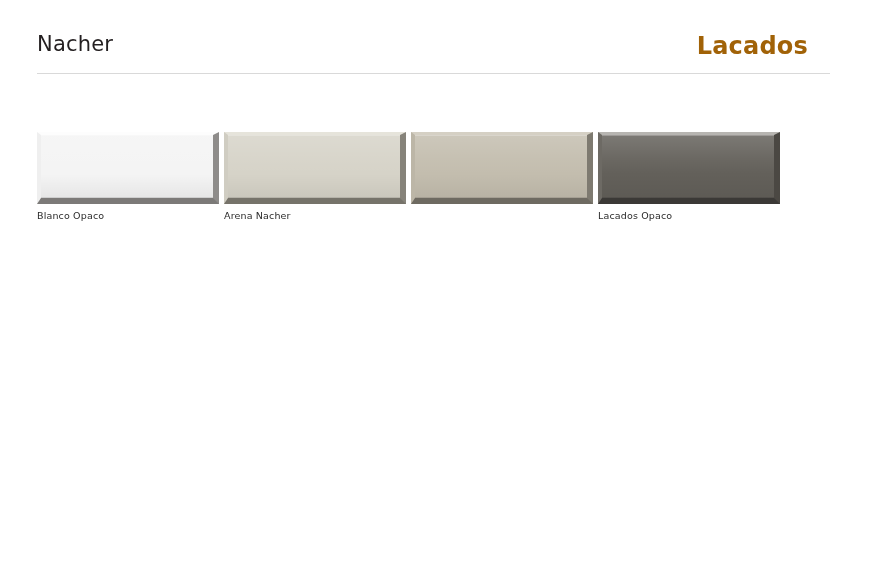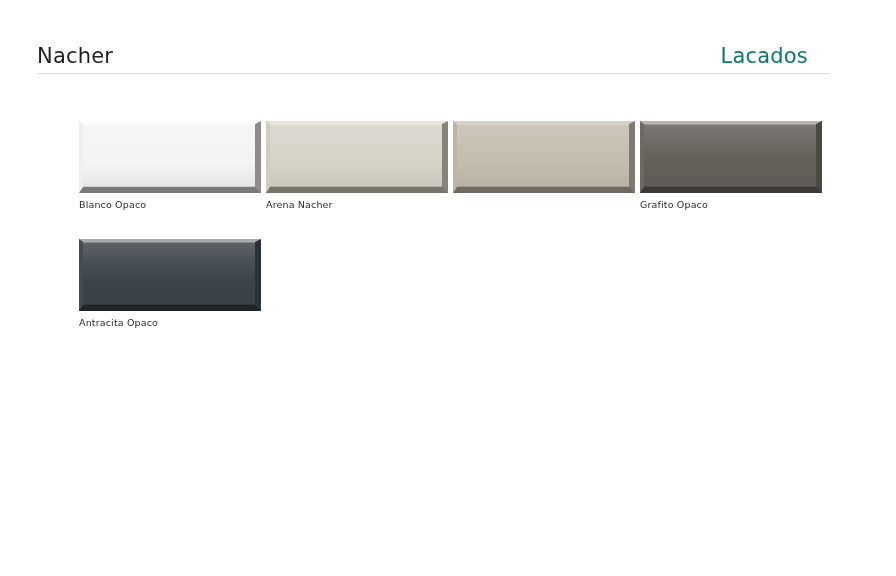--- a/index.html
+++ b/index.html
@@ -18,55 +18,53 @@
 
   
   .header {
     position: absolute;
     left: 37px;
     top: 34px;
     width: 793px;
     height: 40px;
     border-bottom: 1px solid #d9d9d9;
     display: flex;
-    align-items: flex-end;
     justify-content: space-between;
     box-sizing: border-box;
   }
   .brand {
     font-size: 21px;
     font-weight: 400;
     letter-spacing: 0.2px;
     line-height: 1;
     padding-bottom: 6px;
     color: #231f20;
     white-space: nowrap;
   }
   .collection {
-    font-size: 21px;
-    font-weight: 400;
+    font-size: 24px;
+    font-weight: 700;
     letter-spacing: 0.2px;
     line-height: 1;
     padding-bottom: 6px;
     padding-right: 22px;
-    color: #0f766e;
+    color: #a16207;
     white-space: nowrap;
   }
 
   
   .grid {
     position: absolute;
     left: 37px;
-    top: 121px;
+    top: 132px;
     width: 745px;
     display: grid;
     grid-template-columns: repeat(4, 182px);
     column-gap: 5px;
     row-gap: 28px;
-    margin-left: 42px;
   }
   .swatch-cell {
     width: 182px;
   }
   .tile {
     position: relative;
     width: 182px;
     height: 72px;
     box-sizing: border-box;
     
@@ -137,23 +135,15 @@
         <div class="tile-sheen"></div>
         <div class="tile-inner-line"></div>
       </div>
     </div>
     <div class="swatch-cell">
       <div class="tile" style="background-color: rgb(99, 96, 90); border-color: rgb(183, 181, 177) rgb(75, 72, 67) rgb(59, 57, 54) rgb(109, 106, 100);">
         <div class="tile-face" style="background-color: rgb(99, 96, 90);"></div>
         <div class="tile-sheen"></div>
         <div class="tile-inner-line"></div>
       </div>
-      <div class="swatch-label">Grafito Opaco</div>
-    </div>
-    <div class="swatch-cell">
-      <div class="tile" style="background-color: rgb(61, 68, 73); border-color: rgb(169, 170, 171) rgb(44, 49, 54) rgb(31, 34, 38) rgb(69, 76, 81);">
-        <div class="tile-face" style="background-color: rgb(61, 68, 73);"></div>
-        <div class="tile-sheen"></div>
-        <div class="tile-inner-line"></div>
-      </div>
-      <div class="swatch-label">Antracita Opaco</div>
+      <div class="swatch-label">Lacados Opaco</div>
     </div>
   </div>
 
 </body></html>

